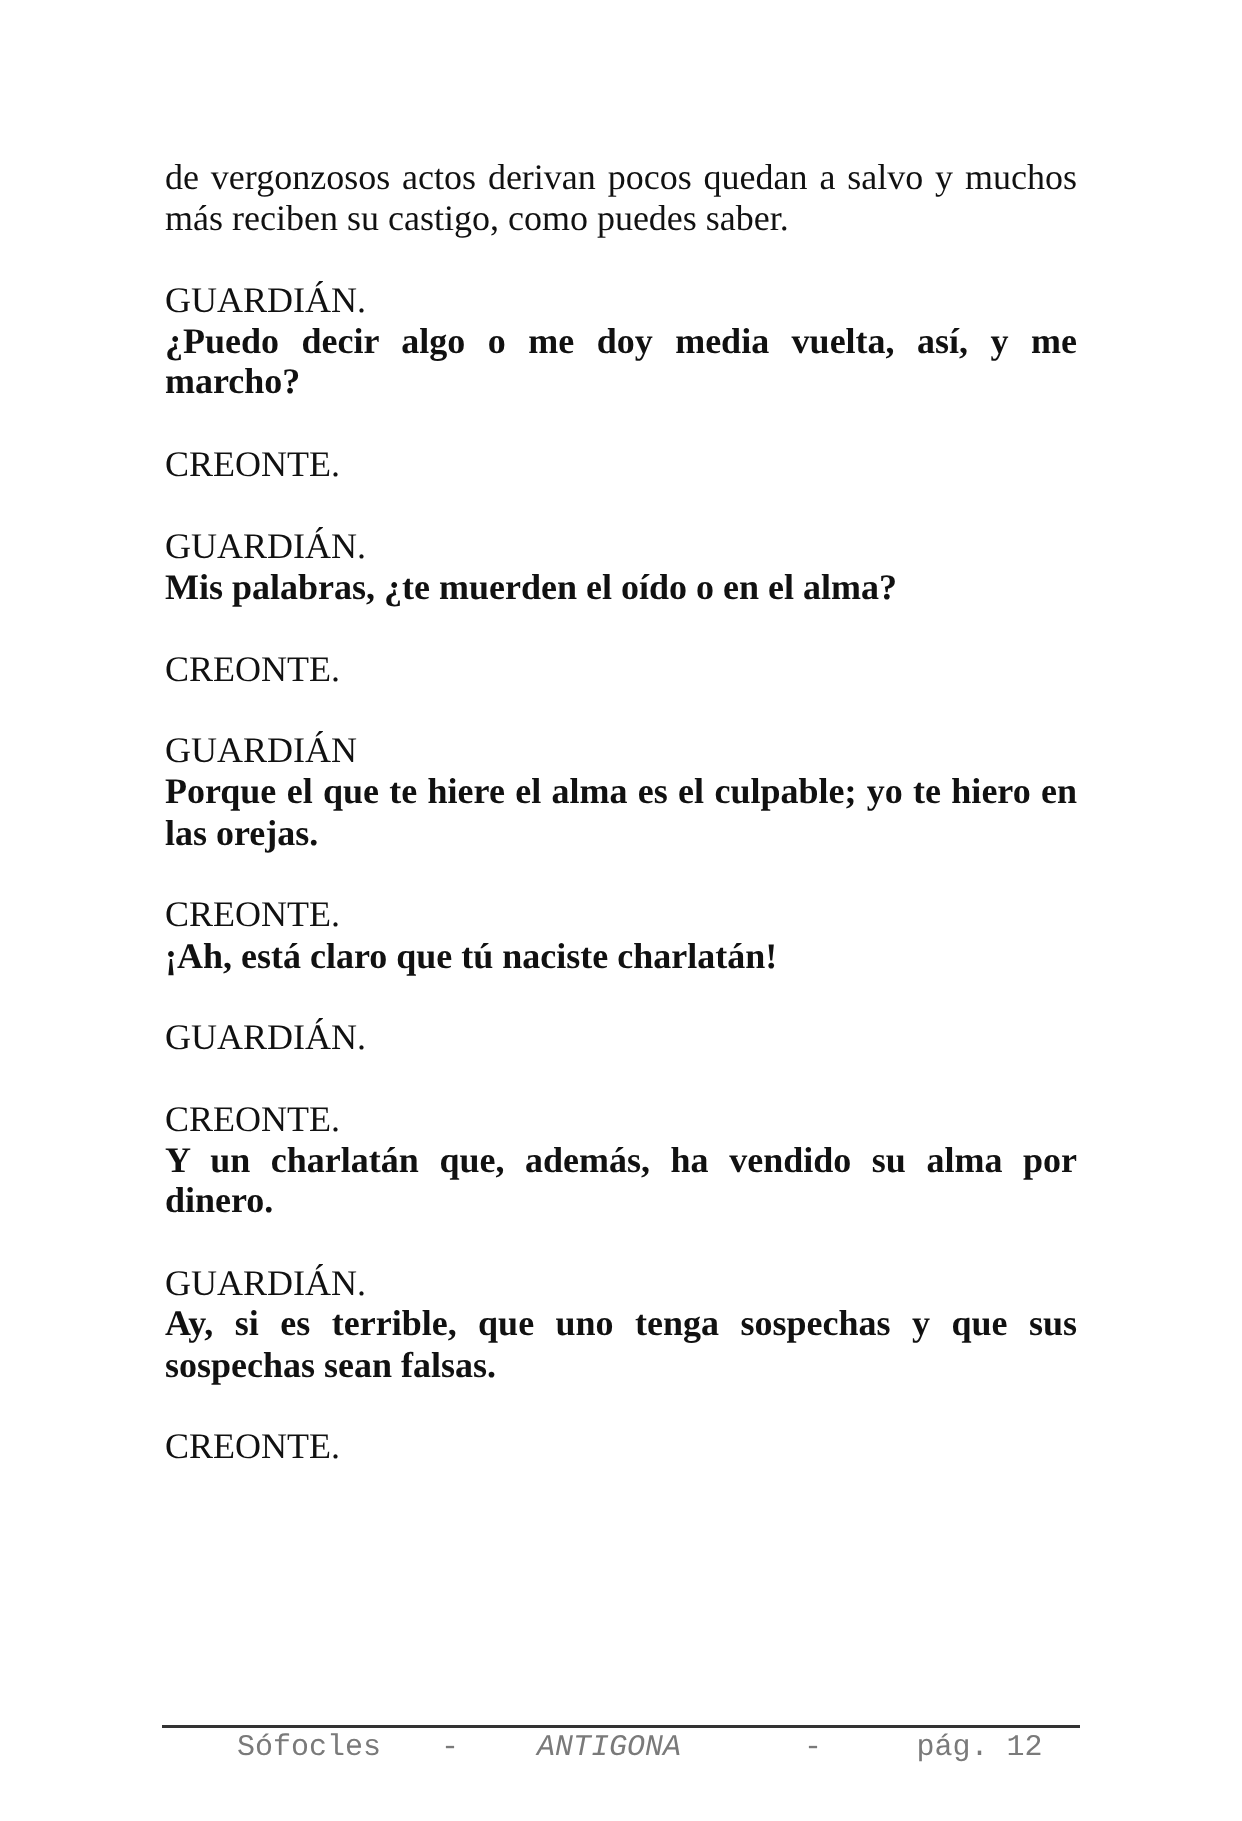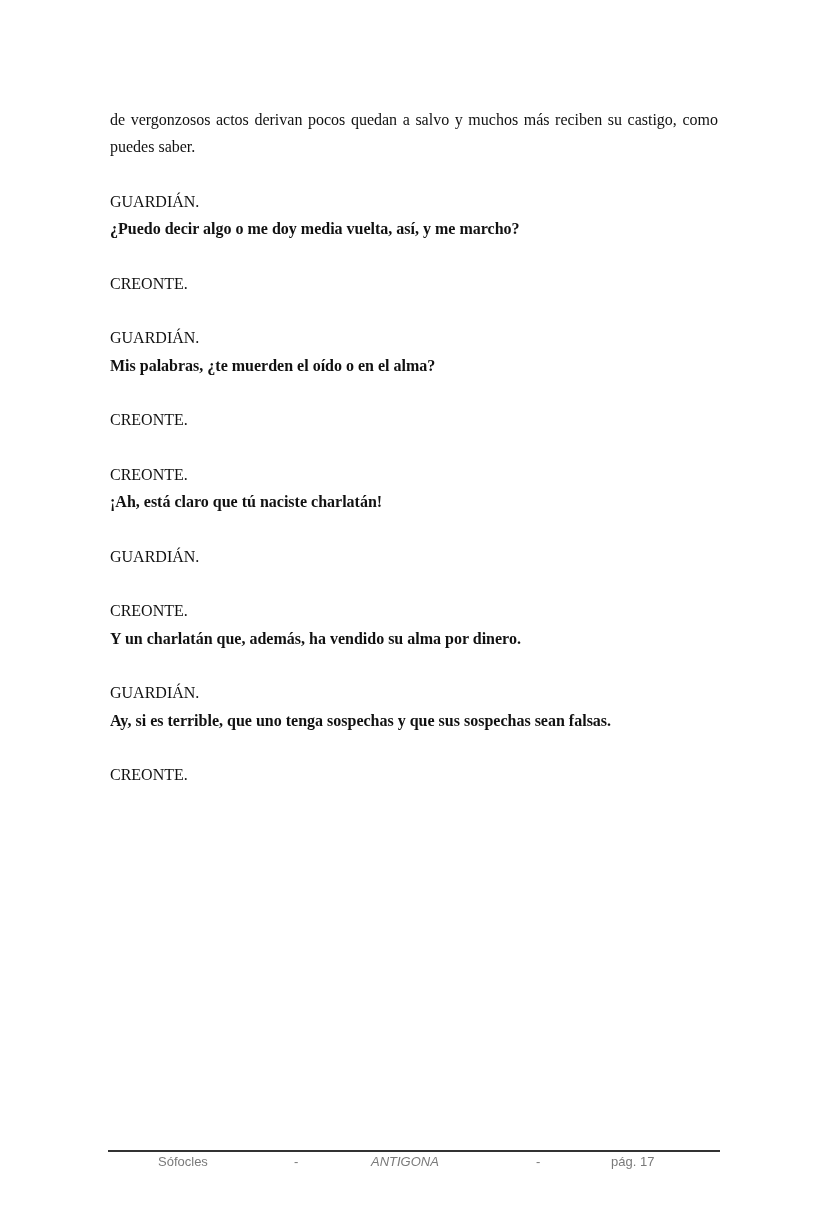--- a/index.html
+++ b/index.html
@@ -13,21 +13,21 @@
       position: relative;
       overflow: hidden;
       font-family: "Liberation Serif", "DejaVu Serif", serif;
       color: #111111;
     }
     .page-body {
       position: absolute;
       left: 110px;
       top: 106px;
       width: 608px;
-      font-size: 16px;
+      font-size: 24px;
       line-height: 27.3px;
     }
     .para {
       margin: 0 0 27.3px 0;
       text-align: justify;
     }
     .speaker {
       display: block;
     }
     .speech {
@@ -45,32 +45,32 @@
       width: 612px;
       height: 2px;
       background: #333333;
     }
     .footer {
       position: absolute;
       left: 108px;
       top: 1152px;
       width: 612px;
       height: 28px;
-      font-size: 13px;
+      font-size: 20px;
       color: #7a7a7a;
-      font-family: Liberation Sans, sans-serif;
+      font-family: Liberation Mono, monospace;
     }
     .footer span {
       position: absolute;
       top: 2px;
       white-space: nowrap;
     }
     .f-author { left: 50px; }
     .f-sep1 { left: 186px; }
-    .f-title { left: 250px; font-style: italic; margin-left: 13px; }
+    .f-title { left: 250px; font-style: italic; }
     .f-sep2 { left: 428px; }
     .f-page { left: 503px; }
   </style>
 </head>
 <body>
 
 <div class="page-body">
   <p class="para lastline-left">de vergonzosos actos derivan pocos quedan a salvo y muchos más reciben su castigo, como puedes saber.</p>
 
   <div class="para">
@@ -84,20 +84,24 @@
 
   <div class="para">
     <span class="speaker">GUARDIÁN.</span>
     <span class="speech lastline-left">Mis palabras, ¿te muerden el oído o en el alma?</span>
   </div>
 
   <div class="para">
     <span class="speaker">CREONTE.</span>
   </div>
 
+  <div class="para">
+    <span class="speaker">GUARDIÁN</span>
+    <span class="speech lastline-left">Porque el que te hiere el alma es el culpable; yo te hiero en las orejas.</span>
+  </div>
 
   <div class="para">
     <span class="speaker">CREONTE.</span>
     <span class="speech lastline-left">¡Ah, está claro que tú naciste charlatán!</span>
   </div>
 
   <div class="para">
     <span class="speaker">GUARDIÁN.</span>
   </div>
 
@@ -115,14 +119,14 @@
     <span class="speaker">CREONTE.</span>
   </div>
 </div>
 
 <div class="footer-rule"></div>
 <div class="footer">
   <span class="f-author">Sófocles</span>
   <span class="f-sep1">-</span>
   <span class="f-title">ANTIGONA</span>
   <span class="f-sep2">-</span>
-  <span class="f-page">pág. 17</span>
+  <span class="f-page">pág. 12</span>
 </div>
 
 </body></html>

